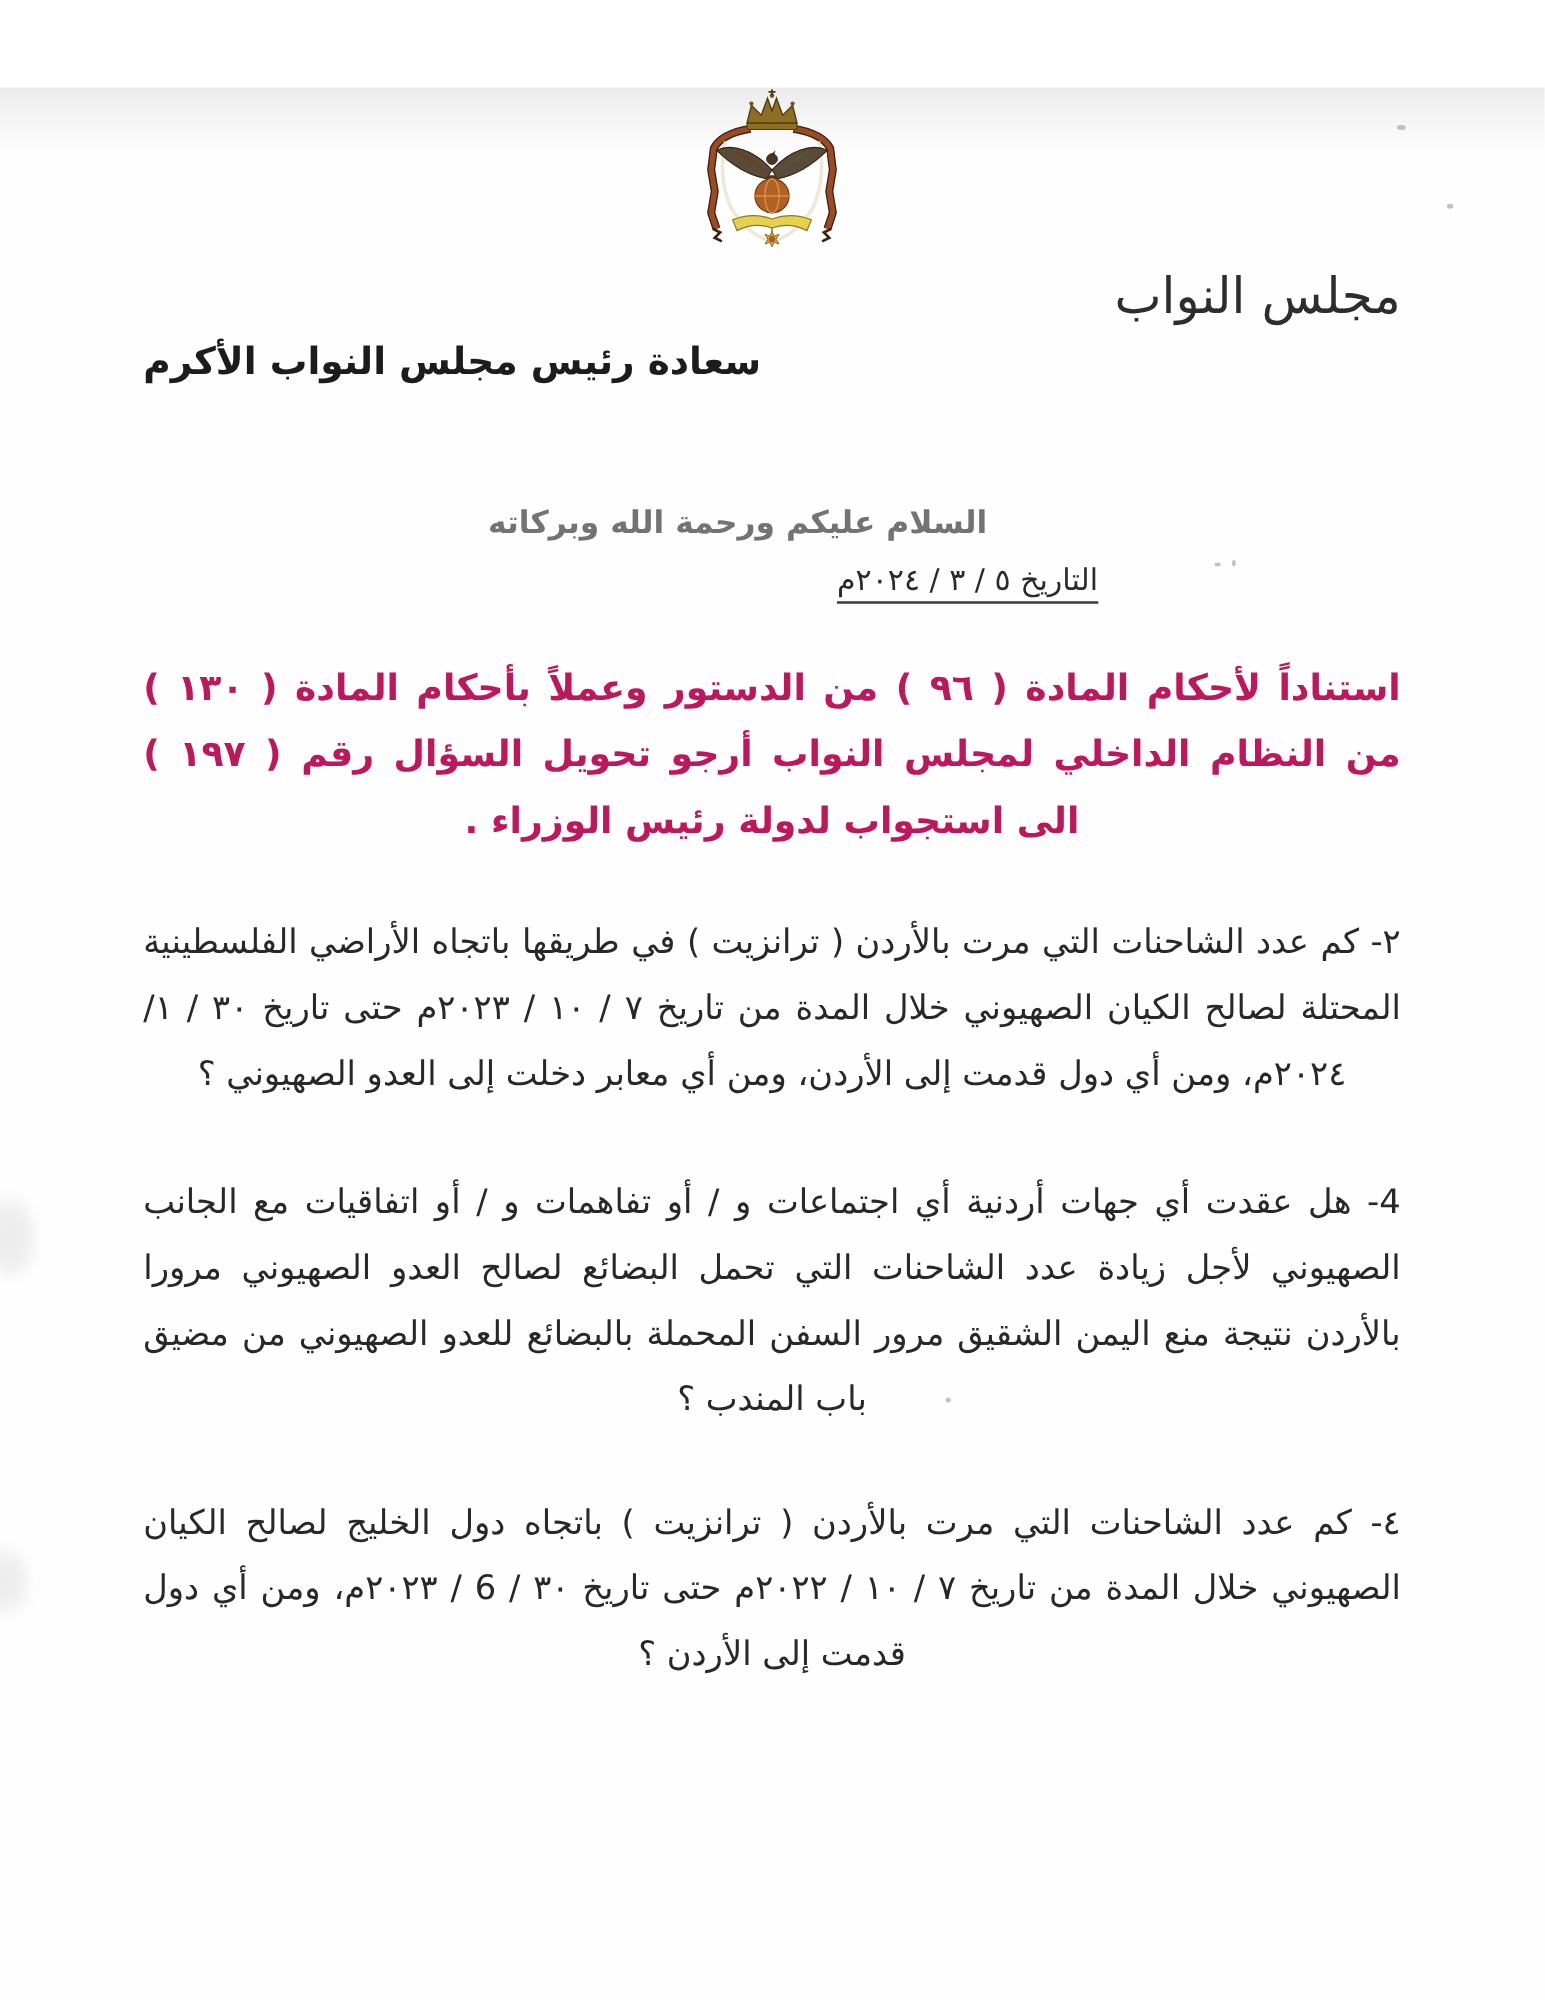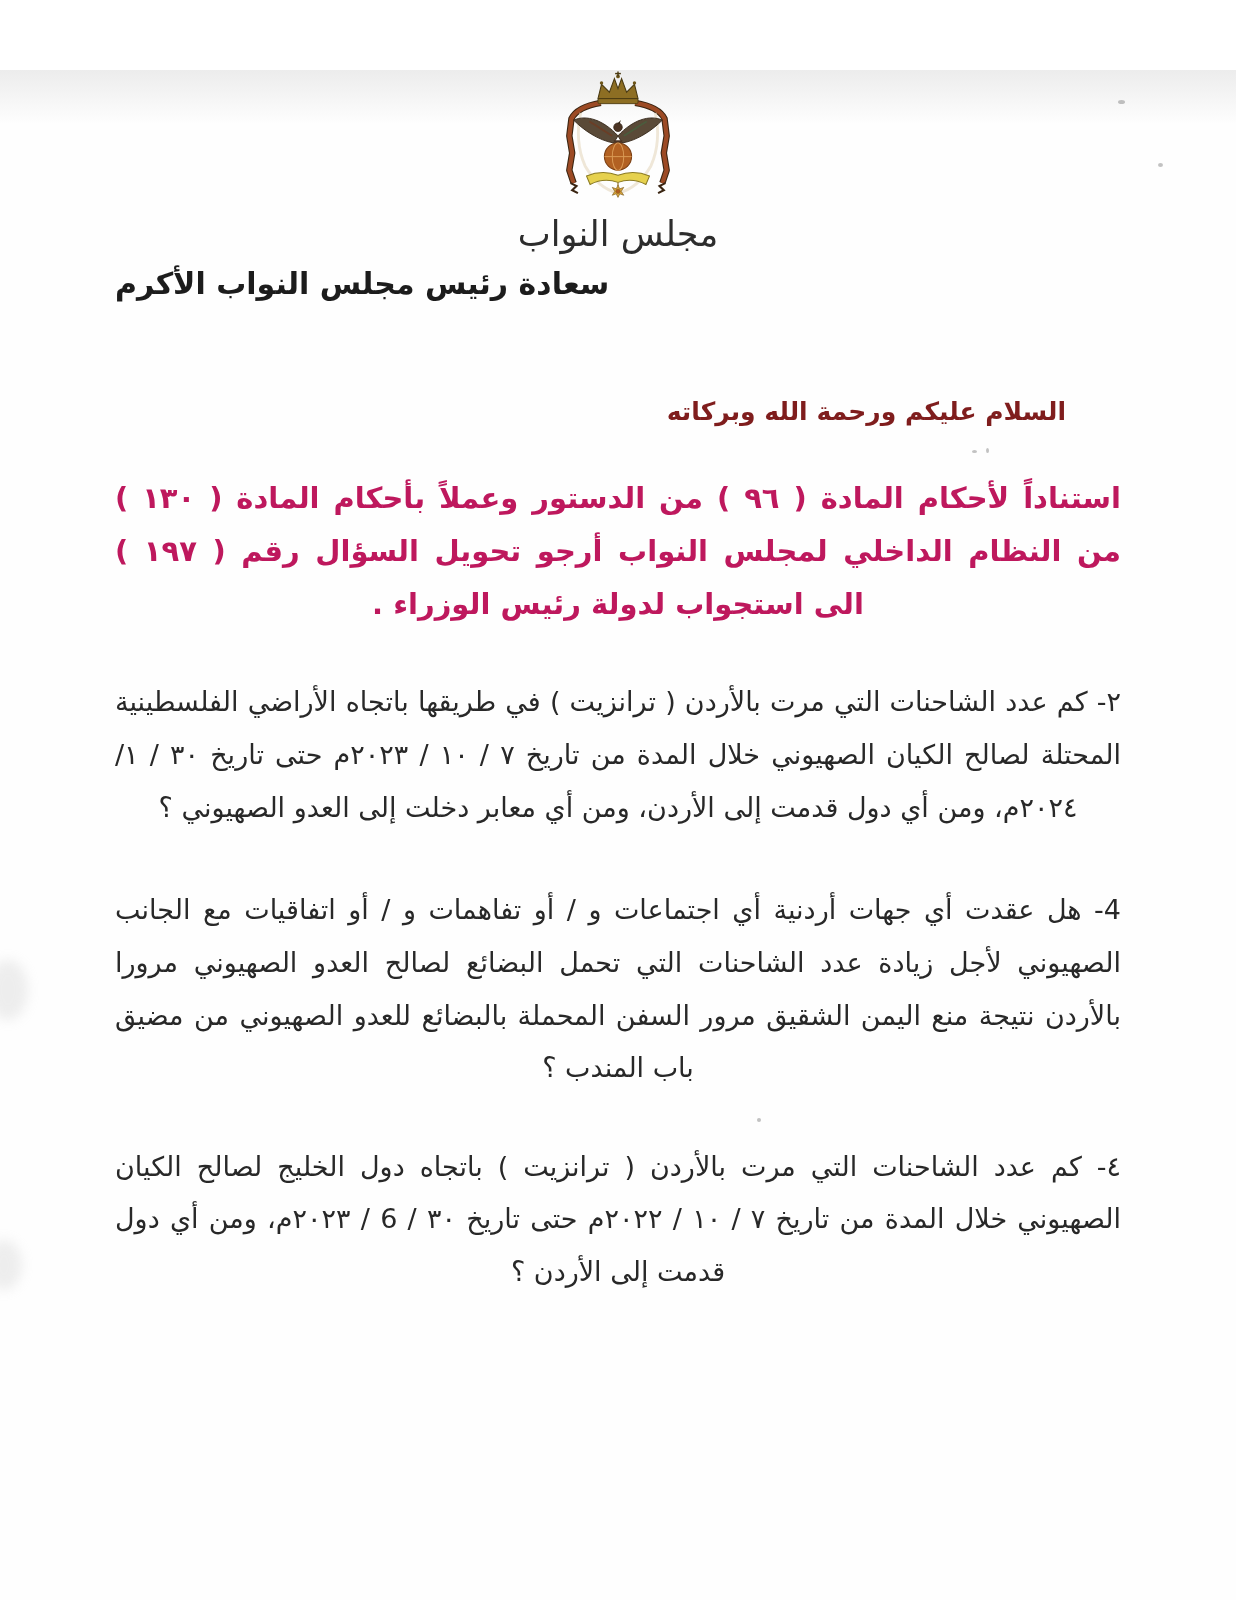--- a/index.html
+++ b/index.html
@@ -26,40 +26,40 @@
     position: relative;
     padding: 0 115px;
   }
   .crest-wrap {
     margin-top: 70px;
     text-align: center;
   }
   .crest-wrap svg { width: 158px; height: 136px; }
   .calligraphy {
     margin-top: 4px;
-    text-align: center;
-    font-size: 35px;
+    text-align: right;
+    font-size: 40px;
     font-weight: 500;
     color: #2d2d2d;
     letter-spacing: 1px;
   }
   .heading {
     margin-top: 12px;
     text-align: left;
     font-size: 30px;
     font-weight: bold;
     color: #1c1c1c;
   }
   .salutation {
     margin-top: 96px;
-    text-align: right;
+    text-align: center;
     padding-right: 55px;
     font-size: 25px;
     font-weight: bold;
-    color: #7f1d1d;
+    color: #737373;
   }
   .date-line {
     margin-top: 18px;
     direction: rtl;
     text-align: left;
     padding-left: 555px;
     font-size: 24px;
     color: #2a2a2a;
     white-space: nowrap;
   }
@@ -156,20 +156,23 @@
           <circle cx="110" cy="169.5" r="3" fill="#b05c1e" stroke="#7a5a1a" stroke-width="0.7"></circle>
         </g>
       </svg>
       <div class="calligraphy">مجلس النواب</div>
     </div>
 
     <div class="heading">سعادة رئيس مجلس النواب الأكرم</div>
 
     <div class="salutation">السلام عليكم ورحمة الله وبركاته</div>
 
+    <div class="date-line">
+      <span>التاريخ ٥ / ٣ / ٢٠٢٤م</span>
+    </div>
 
     <div class="intro">استناداً لأحكام المادة ( ٩٦ ) من الدستور وعملاً بأحكام المادة ( ١٣٠ ) من النظام الداخلي لمجلس النواب أرجو تحويل السؤال رقم ( ١٩٧ )  الى استجواب لدولة رئيس الوزراء .</div>
 
     <div class="question q2">٢- كم عدد الشاحنات التي مرت بالأردن ( ترانزيت ) في طريقها باتجاه الأراضي الفلسطينية المحتلة لصالح الكيان الصهيوني خلال المدة من تاريخ ٧ / ١٠ / ٢٠٢٣م  حتى تاريخ ٣٠ / ١/ ٢٠٢٤م، ومن أي دول قدمت إلى الأردن، ومن أي معابر دخلت إلى العدو الصهيوني ؟</div>
     <div class="question q3">4- هل عقدت أي جهات أردنية أي اجتماعات و / أو تفاهمات و / أو اتفاقيات مع الجانب الصهيوني لأجل زيادة عدد الشاحنات التي تحمل البضائع لصالح العدو الصهيوني مرورا بالأردن نتيجة منع اليمن الشقيق مرور السفن المحملة بالبضائع للعدو الصهيوني من مضيق باب المندب ؟</div>
     <div class="question q4">٤- كم عدد الشاحنات التي مرت بالأردن ( ترانزيت ) باتجاه دول الخليج لصالح الكيان الصهيوني خلال المدة من تاريخ ٧ / ١٠ / ٢٠٢٢م  حتى تاريخ ٣٠ / 6 / ٢٠٢٣م، ومن أي دول قدمت إلى الأردن ؟</div>
   </div>
 
   <div class="speck" style="left:1118px; top:30px; width:7px; height:4px;"></div>
   <div class="speck" style="left:1158px; top:93px; width:5px; height:4px;"></div>

